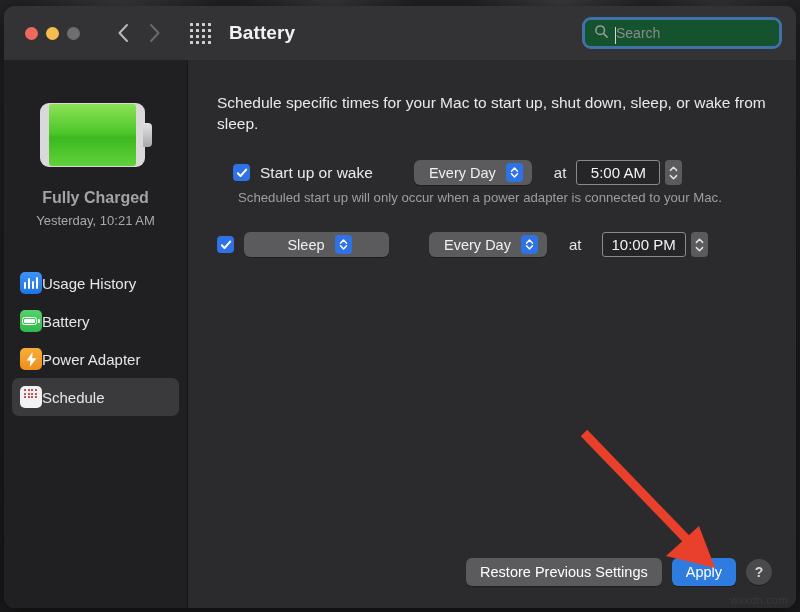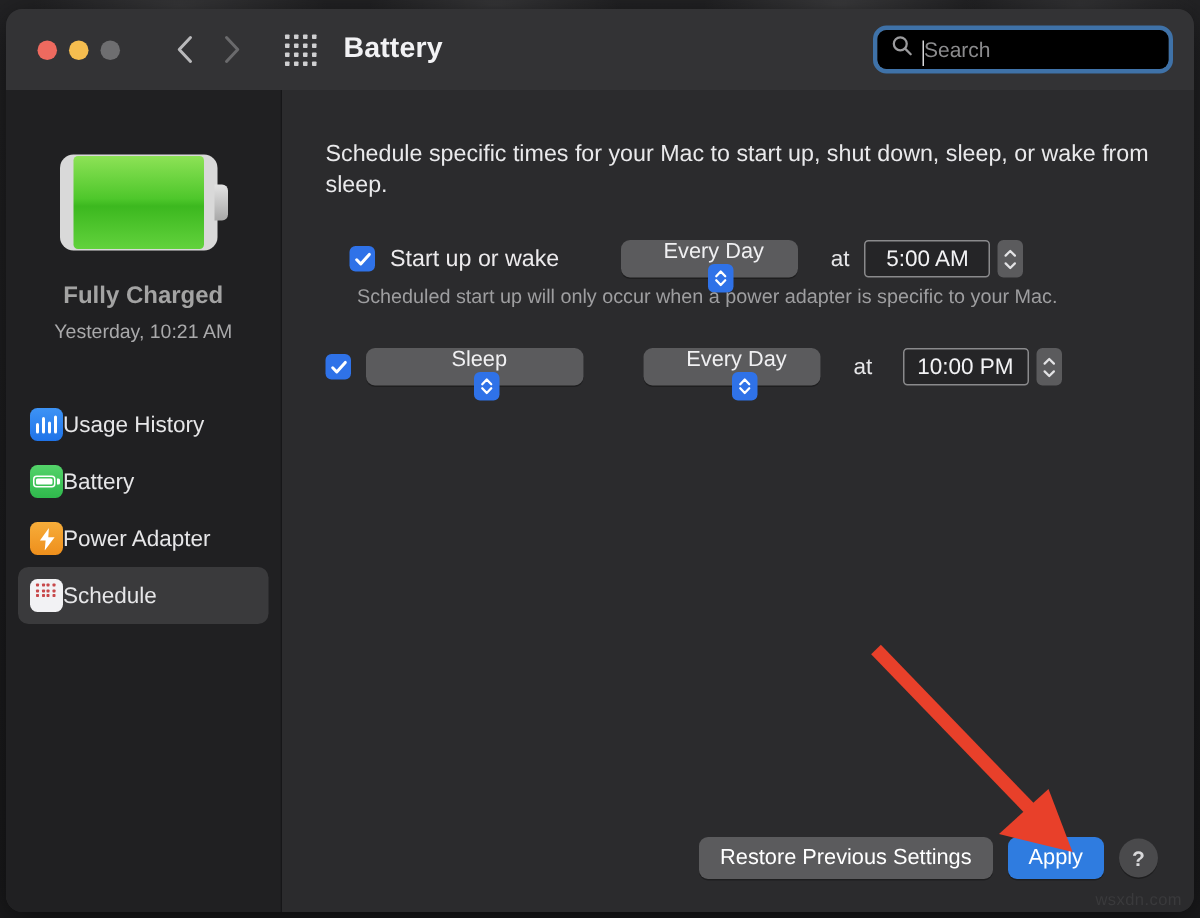--- a/index.html
+++ b/index.html
@@ -64,21 +64,21 @@
   
   .searchwrap {
     position:absolute; right:14px; top:11px;
     width:200px; height:32px;
     border:3px solid #3f72a8; border-radius:9px;
     display:flex; align-items:center;
     background:#313133;
   }
   .searchwrap .inner {
     position:absolute; inset:0; border-radius:6px;
-    background:#000000;
+    background:#14532d;
     display:flex; align-items:center; padding-left:9px; gap:7px;
   }
   .search-input {
     background:transparent; border:none; outline:none;
     color:#d6d6d8; font-family:"Liberation Sans", sans-serif; font-size:14px;
     width:150px;
   }
   .search-input::placeholder { color:#8b8b8d; }
   .caret {
     position:absolute; left:30px; top:7px; width:1px; height:17px; background:#d8d8da;
@@ -161,24 +161,23 @@
     width:17px; height:17px; border-radius:4px; background:#2f72e8;
     display:flex; align-items:center; justify-content:center; flex:none;
   }
   .cbox svg { display:block; }
 
   .rowlabel { color:#eceaec; font-size:15.5px; margin-left:10px; }
 
   
   .popup {
     height:25px; border-radius:6px; background:#5b5b5d;
-    display:flex; align-items:center; justify-content:flex-start;
+    display:flex; align-items:center; justify-content:center;
     padding:0 5px 0 11px; color:#f0f0f2; font-size:14.5px;
     box-shadow:0 1px 0 rgba(0,0,0,.3);
-    flex-direction:column;
   }
   .popup .knob {
     width:17px; height:19px; border-radius:4px; background:#2f72e8;
     display:flex; flex-direction:column; align-items:center; justify-content:center; gap:1.5px;
     margin-left:10px; flex:none;
   }
   .popup .knob svg { display:block; }
 
   .p-sleep { width:145px; margin-left:10px; }
   .p-day   { width:118px; }
@@ -386,21 +385,21 @@
       <span class="stepper">
         <svg width="9" height="6" viewBox="0 0 9 6">
             <path d="M1.4 4.4 L4.5 1.3 L7.6 4.4" stroke="#e2e2e4" stroke-width="1.5" fill="none" stroke-linecap="round" stroke-linejoin="round"></path>
           </svg>
         <svg width="9" height="6" viewBox="0 0 9 6">
             <path d="M1.4 1.6 L4.5 4.7 L7.6 1.6" stroke="#e2e2e4" stroke-width="1.5" fill="none" stroke-linecap="round" stroke-linejoin="round"></path>
           </svg>
       </span>
     </div>
 
-    <div class="note">Scheduled start up will only occur when a power adapter is specific to your Mac.</div>
+    <div class="note">Scheduled start up will only occur when a power adapter is connected to your Mac.</div>
 
     <div class="row row2">
       <span class="cbox">
         <svg width="12" height="12" viewBox="0 0 12 12">
             <path d="M1.8 6.2 L4.5 9 L10.2 2.6" stroke="#fff" stroke-width="2" fill="none" stroke-linecap="round" stroke-linejoin="round"></path>
           </svg>
       </span>
 
       <span class="popup p-sleep">
         <span>Sleep</span>

